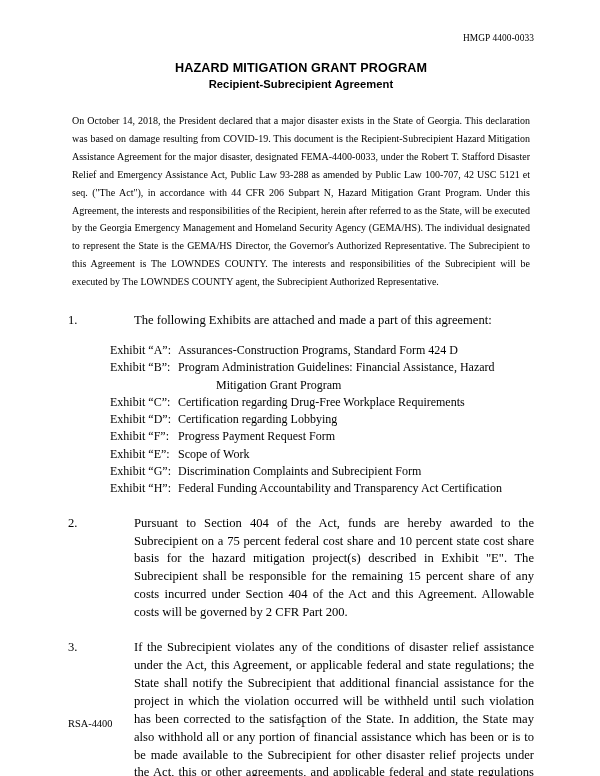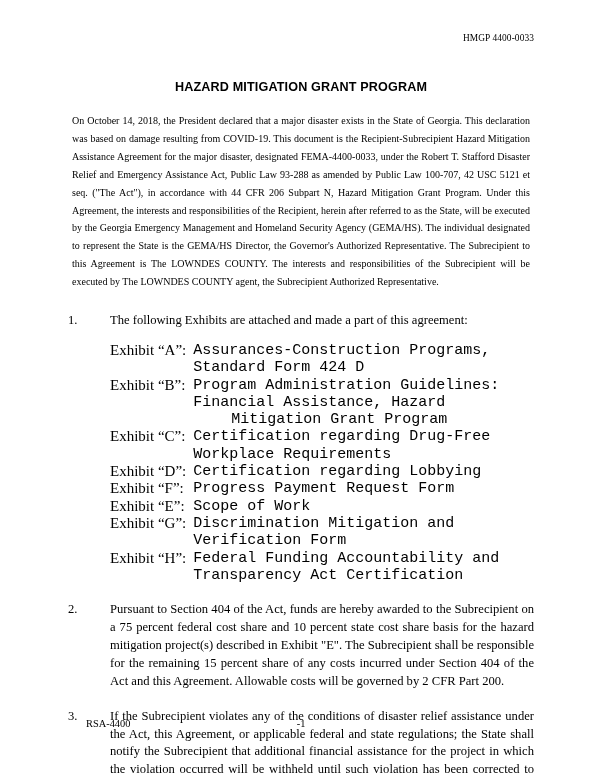--- a/index.html
+++ b/index.html
@@ -28,21 +28,21 @@
     left: 68px;
     top: 33px;
     width: 466px;
     text-align: right;
     font-size: 9.4px;
     letter-spacing: 0.1px;
   }
   .title-block {
     position: absolute;
     left: 68px;
-    top: 80px;
+    top: 61px;
     width: 466px;
     text-align: center;
     font-family: "Liberation Sans", "DejaVu Sans", sans-serif;
     font-weight: bold;
   }
   .title-main {
     font-size: 12.6px;
     letter-spacing: 0.15px;
     line-height: 15px;
   }
@@ -82,78 +82,79 @@
     position: absolute;
     left: 0;
     top: 0;
     width: 26px;
     text-align: left;
     font-size: 12.6px;
     line-height: 17.9px;
   }
   li.item > .item-text {
     display: block;
+    margin-left: 24px;
   }
   .exhibit-table {
     border-collapse: collapse;
     margin: 0;
     padding: 0;
-    font-size: 15px;
+    font-size: 12px;
     line-height: 17.3px;
   }
   .exhibit-table td {
     padding: 0;
     vertical-align: top;
     white-space: nowrap;
   }
   .exhibit-table td.ex-label {
     padding-right: 7px;
     white-space: nowrap;
   }
   .exhibit-table td.ex-desc {
     white-space: normal;
-    font-family: Liberation Mono, monospace;
   }
   .ex-cont {
     display: block;
     padding-left: 38px;
   }
   .gap-1 { height: 17px; }
   .gap-2 { height: 12px; }
   .gap-3 { height: 17px; }
   .footer {
     position: absolute;
     left: 68px;
     top: 718px;
     width: 466px;
     height: 16px;
     font-size: 10.4px;
   }
   .footer .f-left {
     position: absolute;
-    left: 18px;
+    left: 0;
     top: 0;
   }
   .footer .f-center {
     position: absolute;
     left: 0;
     top: 0;
     width: 466px;
     text-align: center;
   }
 </style>
 </head>
 <body>
 
 <div class="page">
 
   <div class="doc-header">HMGP 4400-0033</div>
 
   <div class="title-block">
     <div class="title-main">HAZARD MITIGATION GRANT PROGRAM</div>
+    <div class="title-sub">Recipient-Subrecipient Agreement</div>
   </div>
 
   <div class="body-area">
 
     <p class="intro">On October 14, 2018, the President declared that a major disaster exists in the State of Georgia. This declaration was based on damage resulting from COVID-19. This document is the Recipient-Subrecipient Hazard Mitigation Assistance Agreement for the major disaster, designated FEMA-4400-0033, under the Robert T. Stafford Disaster Relief and Emergency Assistance Act, Public Law 93-288 as amended by Public Law 100-707, 42 USC 5121 et seq. ("The Act"), in accordance with 44 CFR 206 Subpart N, Hazard Mitigation Grant Program. Under this Agreement, the interests and responsibilities of the Recipient, herein after referred to as the State, will be executed by the Georgia Emergency Management and Homeland Security Agency (GEMA/HS). The individual designated to represent the State is the GEMA/HS Director, the Governor's Authorized Representative. The Subrecipient to this Agreement is The LOWNDES COUNTY.  The interests and responsibilities of the Subrecipient will be executed by The LOWNDES COUNTY agent, the Subrecipient Authorized Representative.</p>
 
     <div class="gap-1"></div>
 
     <ul class="numbered-list">
 
@@ -188,21 +189,21 @@
           <tr>
             <td class="ex-label">Exhibit “F”:</td>
             <td class="ex-desc">Progress Payment Request Form</td>
           </tr>
           <tr>
             <td class="ex-label">Exhibit “E”:</td>
             <td class="ex-desc">Scope of Work</td>
           </tr>
           <tr>
             <td class="ex-label">Exhibit “G”:</td>
-            <td class="ex-desc">Discrimination Mitigation and Verification Form</td>
+            <td class="ex-desc">Discrimination Complaints and Subrecipient Form</td>
           </tr>
           <tr>
             <td class="ex-label">Exhibit “H”:</td>
             <td class="ex-desc">Federal Funding Accountability and Transparency Act Certification</td>
           </tr>
         </tbody>
       </table>
 
       <div class="gap-3"></div>
 

